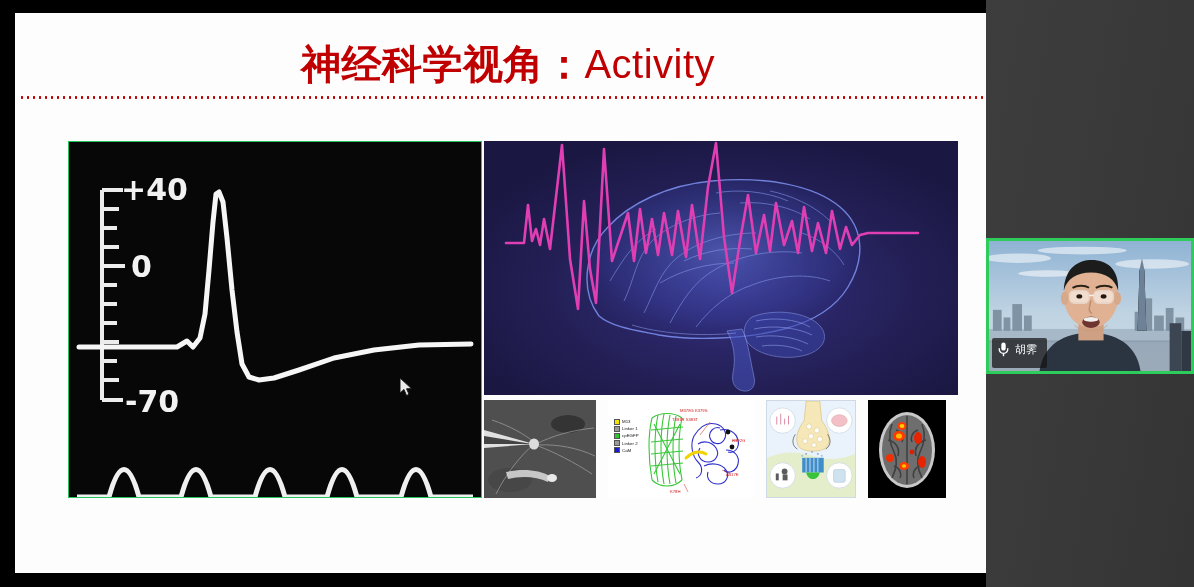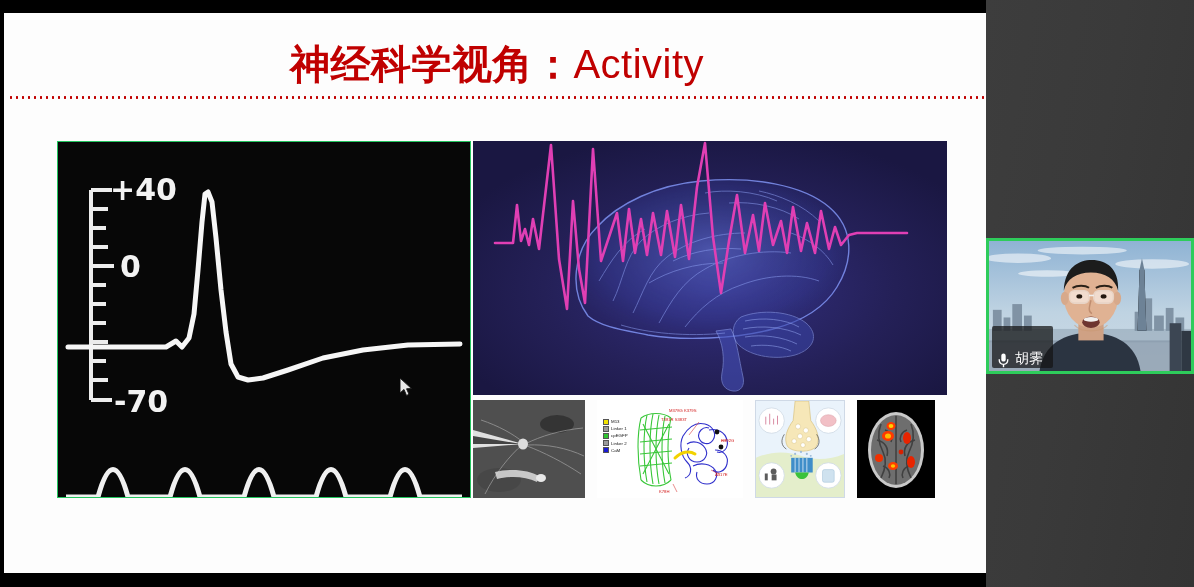--- a/index.html
+++ b/index.html
@@ -8,21 +8,21 @@
     width:1194px;height:587px;overflow:hidden;position:relative;
     font-family:"Liberation Sans","DejaVu Sans",sans-serif;
   }
   .root{position:absolute;inset:0;display:block;}
 
   
   .share-region{position:absolute;left:0;top:0;width:986px;height:587px;background:#000;}
   .topbar{position:absolute;left:0;top:0;width:986px;height:13px;background:#000;}
   .botbar{position:absolute;left:0;top:573px;width:986px;height:14px;background:#000;}
 
-  .slide{position:absolute;left:4px;top:13px;width:986px;height:560px;background:#fdfdfd;overflow:hidden;}
+  .slide{position:absolute;left:15px;top:13px;width:986px;height:560px;background:#fdfdfd;overflow:hidden;}
 
   .slide-title{
     position:absolute;left:0;top:26px;width:986px;text-align:center;
     color:#C00000;font-size:40px;line-height:50px;letter-spacing:.5px;
     white-space:nowrap;font-weight:700;
   }
   .slide-title .latin{font-weight:400;}
   .title-rule{
     position:absolute;left:4px;top:83px;width:982px;height:3px;
     background-image:radial-gradient(circle,#C00000 0 1.1px,transparent 1.3px);
@@ -52,23 +52,23 @@
   .gcamp-legend .row{display:flex;align-items:center;gap:2px;white-space:nowrap;}
   .sw{width:4px;height:4px;display:inline-block;flex:0 0 auto;border:.3px solid #555;}
   .mut{position:absolute;color:#d21a1a;font-size:4.2px;white-space:nowrap;}
 
   
   .rail{position:absolute;left:986px;top:0;width:208px;height:587px;
         background:linear-gradient(100deg,#3d3d3d 0%,#3a3a3a 45%,#343434 100%);}
   .tile{position:absolute;left:0px;top:238px;width:208px;height:136px;
         border:3px solid #2ecc5b;box-sizing:border-box;overflow:hidden;background:#5a6f7d;}
   .tile-video{position:absolute;inset:0;width:100%;height:100%;}
-  .name-badge{position:absolute;left:3px;bottom:3px;height:26px;padding:16px 10px 0 6px;
-              display:flex;align-items:flex-end;gap:6px;background:rgba(20,20,20,.72);
-              color:#fff;font-size:14px;border-radius:2px;}
+  .name-badge{position:absolute;left:3px;bottom:3px;height:26px;padding:4px 10px 0 6px;
+              display:flex;align-items:flex-start;gap:6px;background:rgba(20,20,20,.72);
+              color:#fff;font-size:11px;border-radius:2px;}
   .mic-ico{width:11px;height:15px;display:block;}
 
   
   .cursor{position:absolute;left:400px;top:378px;width:14px;height:20px;pointer-events:none;}
 </style>
 </head>
 <body>
 
 <div class="root">
 

